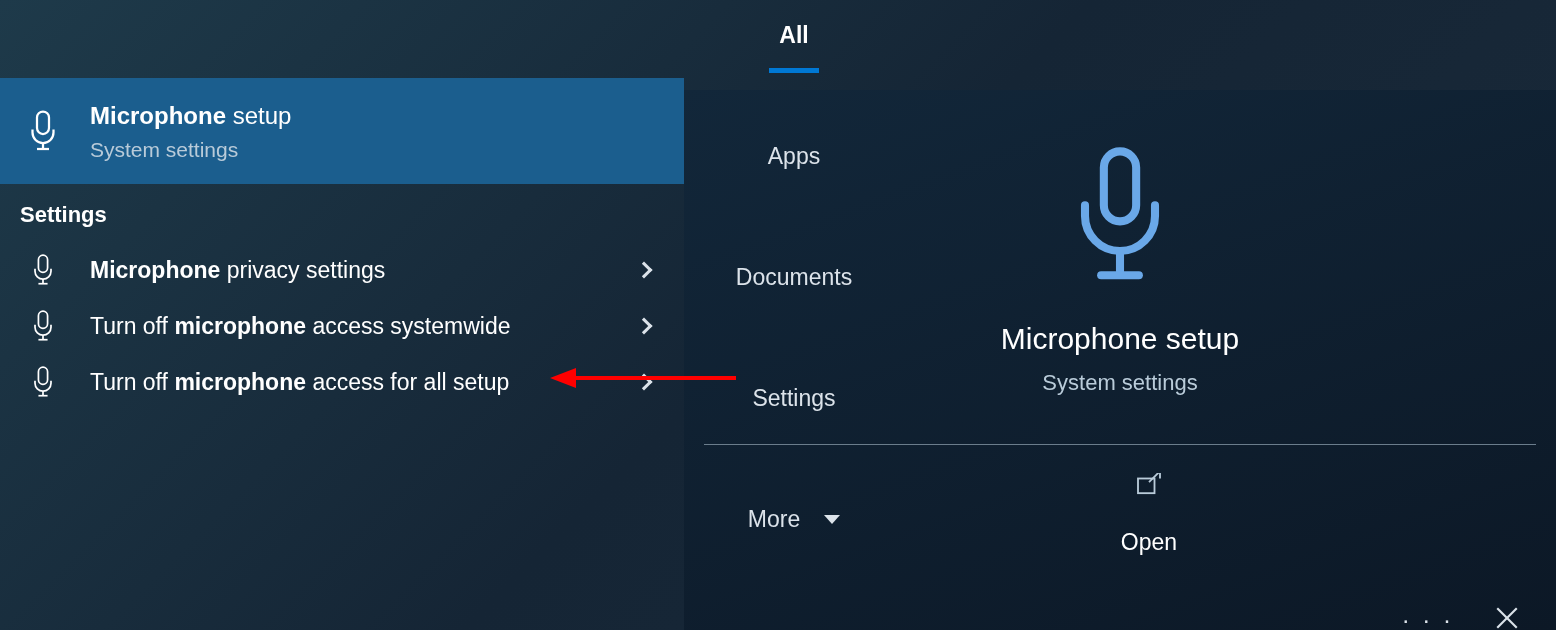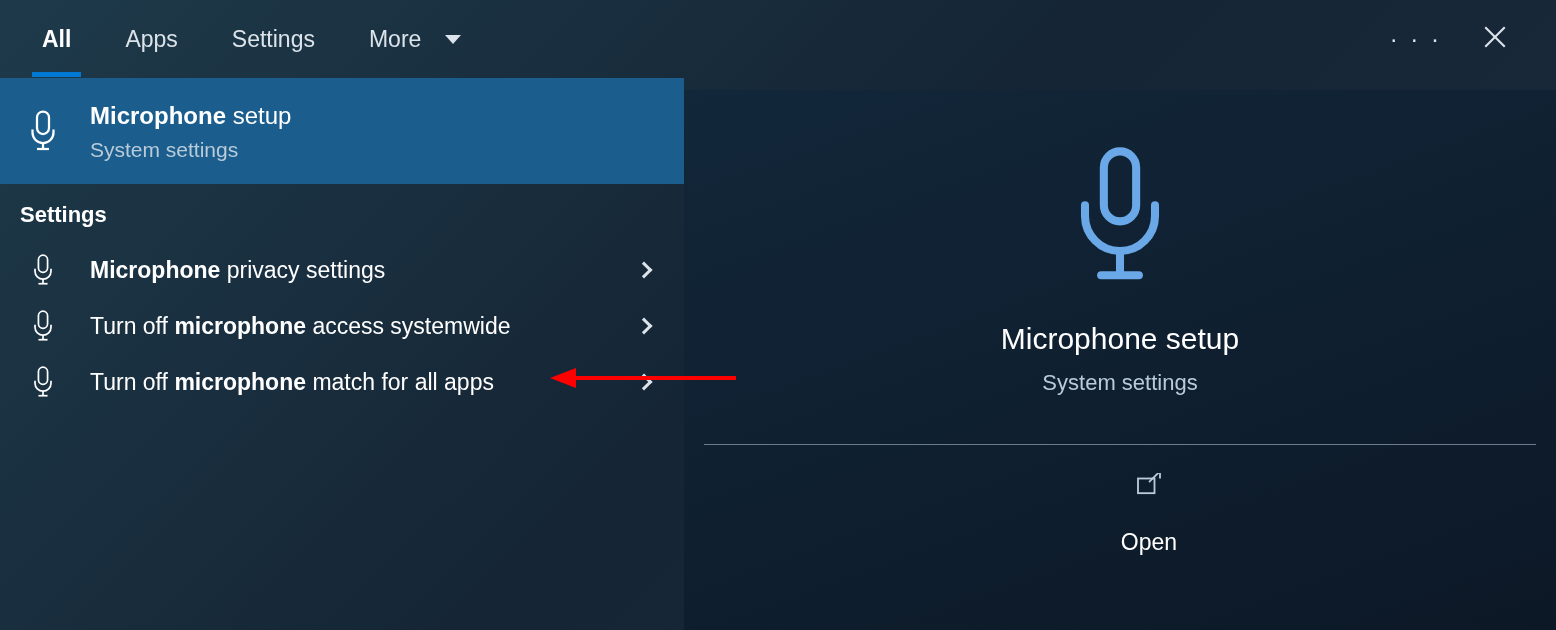--- a/index.html
+++ b/index.html
@@ -16,23 +16,24 @@
   .container {
     display: flex;
     width: 100%;
     height: 100%;
     flex-direction: column;
   }
   .tabbar {
     display: flex;
     align-items: center;
     height: 78px;
-    padding: 0 20px 0 40px;
+    padding: 0 8px 0 40px;
     gap: 50px;
     position: relative;
+    flex-direction: column;
   }
   .tab {
     font-size: 23px;
     color: #dce3ea;
     padding: 22px 2px 22px 2px;
     position: relative;
     cursor: pointer;
   }
   .tab.active {
     font-weight: 600;
@@ -148,20 +149,21 @@
   }
 </style>
 </head>
 <body>
 
 <div class="container">
 
   <div class="tabbar">
     <div class="tab active">All</div>
     <div class="tab">Apps</div>
+    <div class="tab">Documents</div>
     <div class="tab">Settings</div>
     <div class="tab tab-more">
       <span>More</span>
       <span class="chev-down"></span>
     </div>
     <div class="titlebar-right">
       <div class="dots">· · ·</div>
       <div class="close-x">
         <svg viewBox="0 0 24 24">
             <line x1="3" y1="3" x2="21" y2="21" stroke="#dce3ea" stroke-width="2"></line>
@@ -233,21 +235,21 @@
         <div class="result-icon">
           <svg class="mic-svg-sm" style="width:24px;height:32px" viewBox="0 0 40 56">
             <rect x="12" y="2" width="16" height="30" rx="8" fill="none" stroke="#ffffff" stroke-width="3"></rect>
             <path d="M6 26 v4 a14 14 0 0 0 28 0 v-4" fill="none" stroke="#ffffff" stroke-width="3"></path>
             <line x1="20" y1="44" x2="20" y2="52" stroke="#ffffff" stroke-width="3"></line>
             <line x1="12" y1="52" x2="28" y2="52" stroke="#ffffff" stroke-width="3"></line>
           </svg>
         </div>
         <div class="result-text">
           <div class="result-title">
-            <span>Turn off </span><span class="bold">microphone</span><span> match for all apps</span>
+            <span>Turn off </span><span class="bold">microphone</span><span> access for all setup</span>
           </div>
         </div>
         <div class="chev-right"></div>
       </div>
 
     </div>
 
     <div class="right-pane">
       <div class="big-icon">
         <svg width="110" height="140" viewBox="0 0 80 104">

